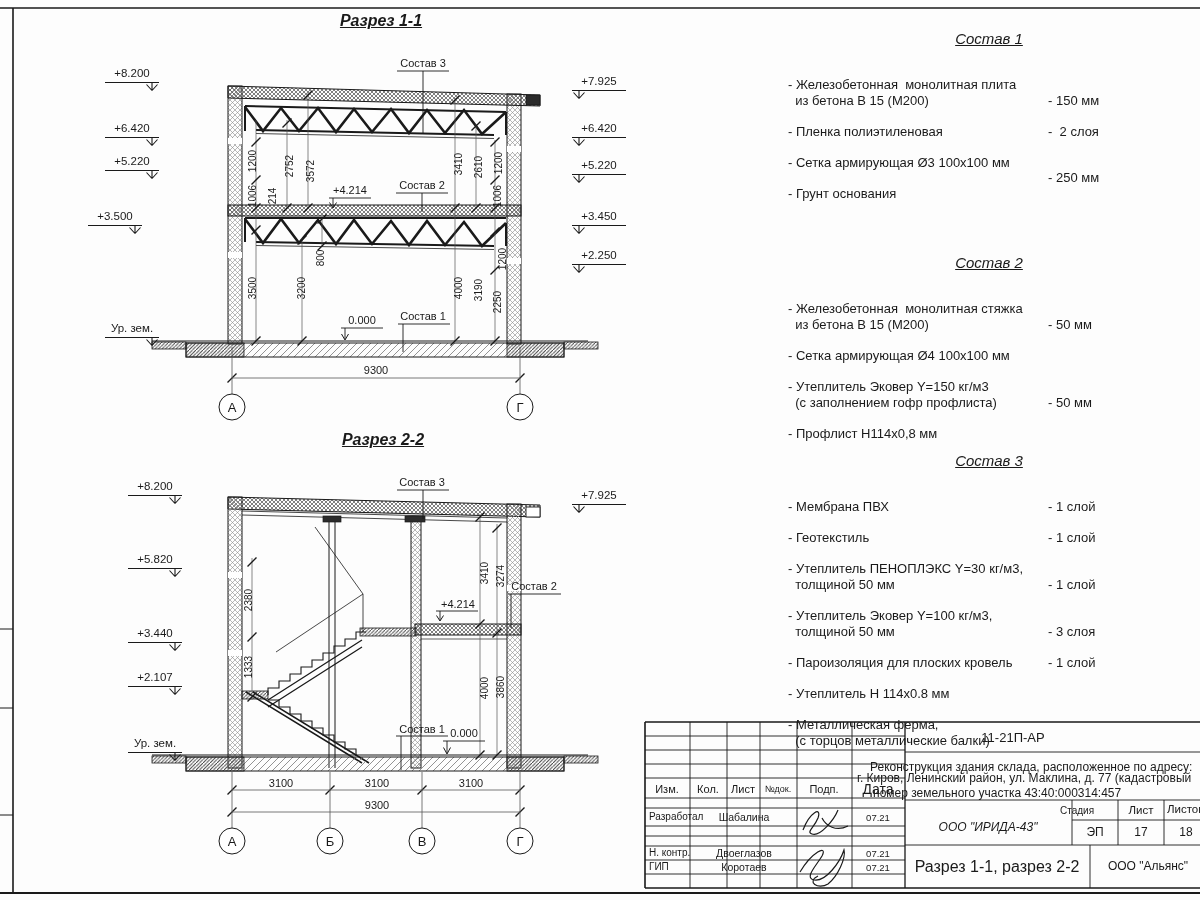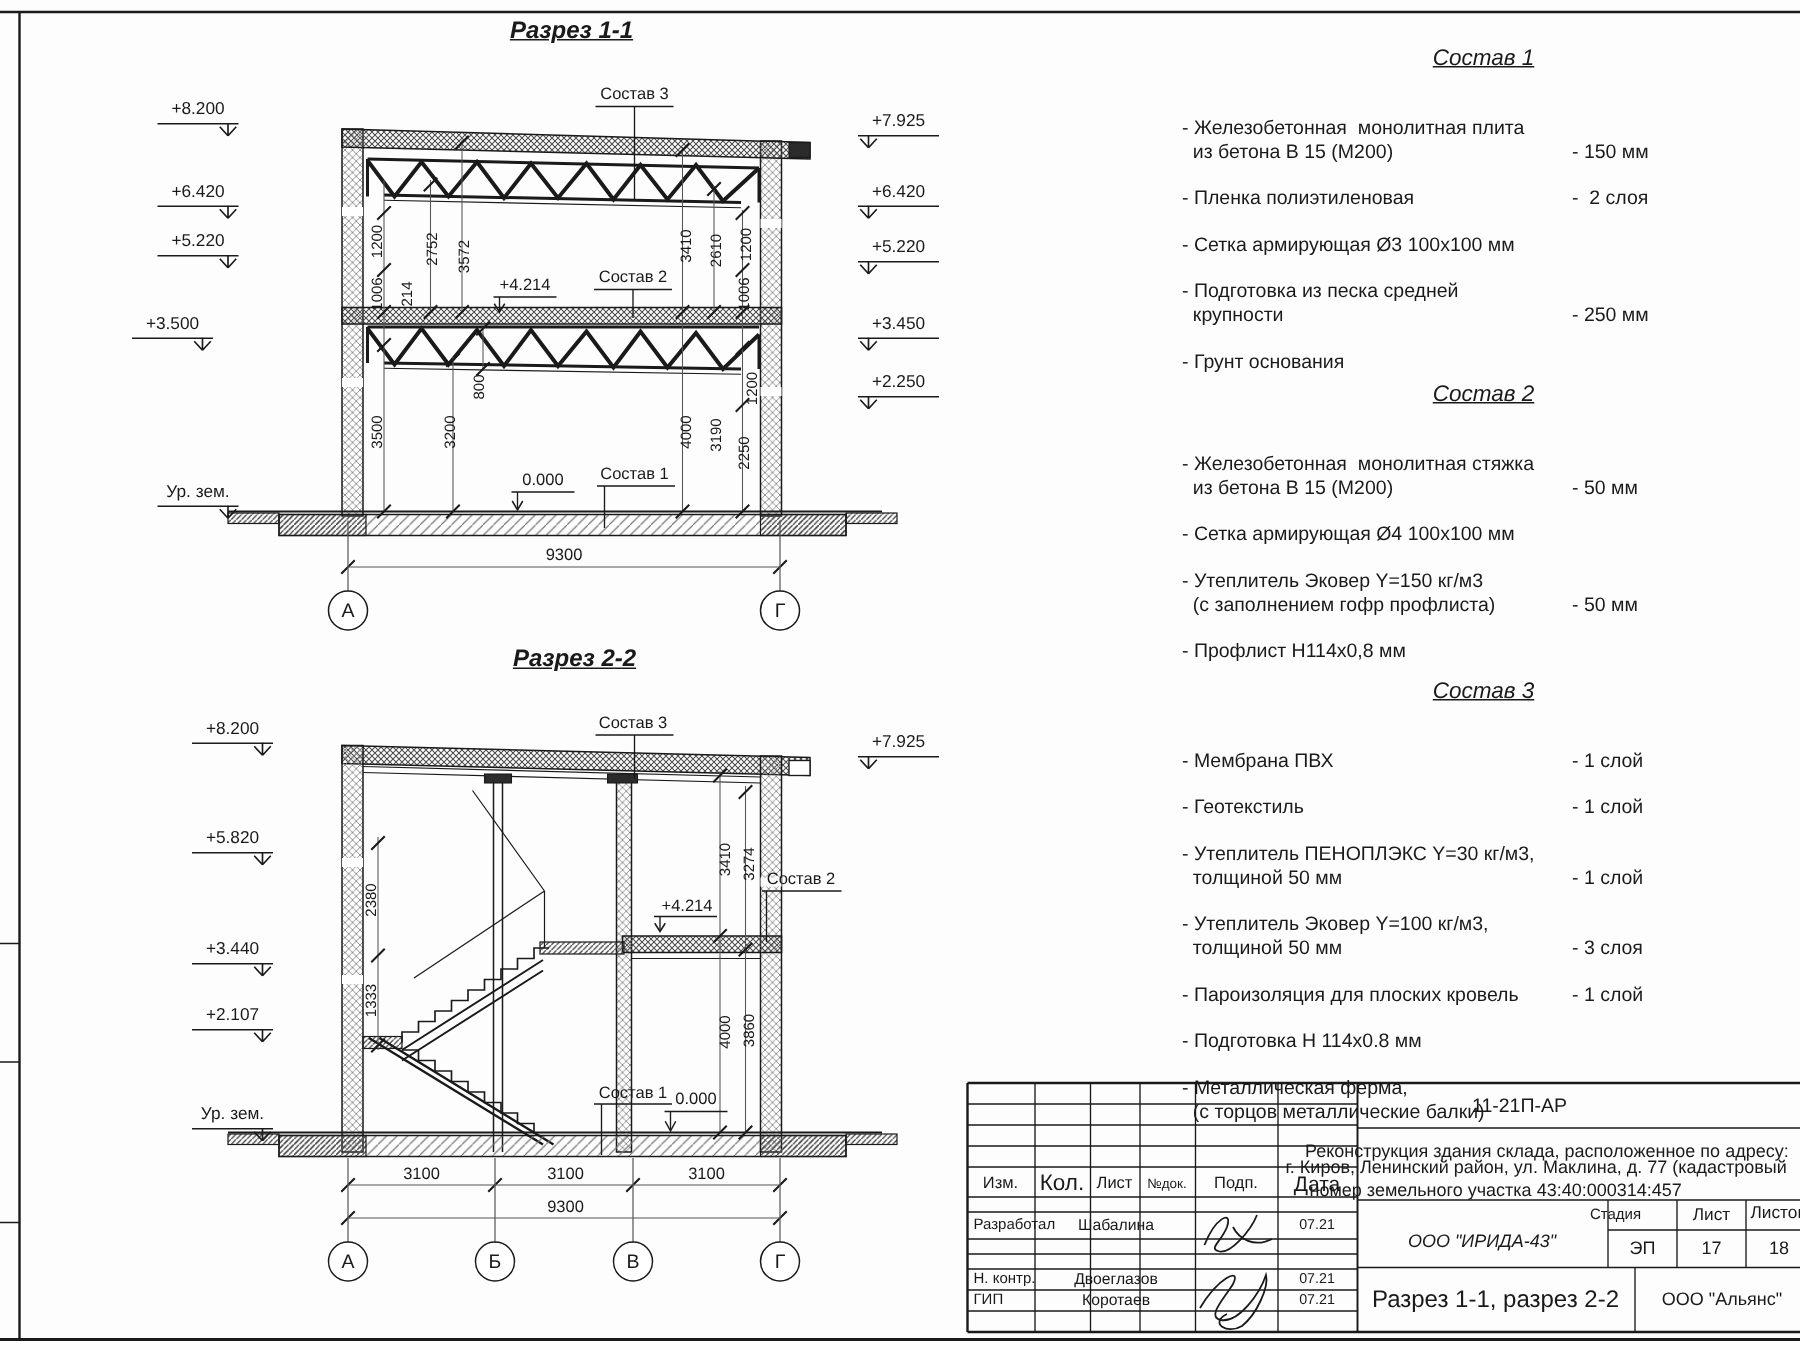--- a/index.html
+++ b/index.html
@@ -265,22 +265,21 @@
 <span class="axis" style="left:330px;top:841px">Б</span>
 <span class="axis" style="left:422px;top:841px">В</span>
 <span class="axis" style="left:520px;top:841px">Г</span>
 
 <div class="comp" style="top:30px">
   <h3 class="comp-title">Состав 1</h3>
   <div class="comp-item"><span>- Железобетонная  монолитная плита
   из бетона В 15 (М200)</span><span class="comp-val">- 150 мм</span></div>
   <div class="comp-item"><span>- Пленка полиэтиленовая</span><span class="comp-val">-  2 слоя</span></div>
   <div class="comp-item"><span>- Сетка армирующая Ø3 100х100 мм</span><span class="comp-val"></span></div>
-  <div class="comp-item"><span>- Подготовка из песка средней
-  крупности</span><span class="comp-val">- 250 мм</span></div>
+  <div class="comp-item"><span class="comp-val">- 250 мм</span></div>
   <div class="comp-item"><span>- Грунт основания</span><span class="comp-val"></span></div>
 </div>
 
 <div class="comp" style="top:254px">
   <h3 class="comp-title">Состав 2</h3>
   <div class="comp-item"><span>- Железобетонная  монолитная стяжка
   из бетона В 15 (М200)</span><span class="comp-val">- 50 мм</span></div>
   <div class="comp-item"><span>- Сетка армирующая Ø4 100х100 мм</span><span class="comp-val"></span></div>
   <div class="comp-item"><span>- Утеплитель Эковер Y=150 кг/м3
   (с заполнением гофр профлиста)</span><span class="comp-val">- 50 мм</span></div>
@@ -289,32 +288,32 @@
 
 <div class="comp" style="top:452px">
   <h3 class="comp-title">Состав 3</h3>
   <div class="comp-item"><span>- Мембрана ПВХ</span><span class="comp-val">- 1 слой</span></div>
   <div class="comp-item"><span>- Геотекстиль</span><span class="comp-val">- 1 слой</span></div>
   <div class="comp-item"><span>- Утеплитель ПЕНОПЛЭКС Y=30 кг/м3,
   толщиной 50 мм</span><span class="comp-val">- 1 слой</span></div>
   <div class="comp-item"><span>- Утеплитель Эковер Y=100 кг/м3,
   толщиной 50 мм</span><span class="comp-val">- 3 слоя</span></div>
   <div class="comp-item"><span>- Пароизоляция для плоских кровель</span><span class="comp-val">- 1 слой</span></div>
-  <div class="comp-item"><span>- Подготовка Н 114х0.8 мм</span><span class="comp-val"></span></div>
+  <div class="comp-item"><span>- Утеплитель Н 114х0.8 мм</span><span class="comp-val"></span></div>
   <div class="comp-item"><span>- Металлическая ферма,
   (с торцов металлические балки)</span><span class="comp-val"></span></div>
 </div>
 
 <span class="lbl" style="left:1013px;top:737px;font-size:13px">11-21П-АР</span>
 <span class="tb" style="left:870px;top:760px;font-size:12px">Реконструкция здания склада, расположенное по адресу:</span>
 <span class="tb" style="left:857px;top:771px;font-size:12px">г. Киров, Ленинский район, ул. Маклина, д. 77 (кадастровый</span>
 <span class="tb" style="left:873px;top:786px;font-size:12px">номер земельного участка 43:40:000314:457</span>
 
 <span class="lbl" style="left:667px;top:789px;font-size:11px">Изм.</span>
-<span class="lbl" style="left:708px;top:789px;font-size:15px">Кол.</span>
+<span class="lbl" style="left:708px;top:789px;font-size:11px">Кол.</span>
 <span class="lbl" style="left:743px;top:789px;font-size:11px">Лист</span>
 <span class="lbl" style="left:778px;top:789px;font-size:9px">№док.</span>
 <span class="lbl" style="left:824px;top:789px;font-size:11px">Подп.</span>
 <span class="lbl" style="left:878px;top:789px;font-size:14px">Дата</span>
 
 <span class="tb" style="left:649px;top:811px;font-size:10px">Разработал</span>
 <span class="lbl" style="left:744px;top:817px;font-size:10.5px">Шабалина</span>
 <span class="lbl" style="left:878px;top:817px;font-size:9.5px">07.21</span>
 <span class="tb" style="left:649px;top:847px;font-size:10px">Н. контр.</span>
 <span class="lbl" style="left:744px;top:853px;font-size:10.5px">Двоеглазов</span>

